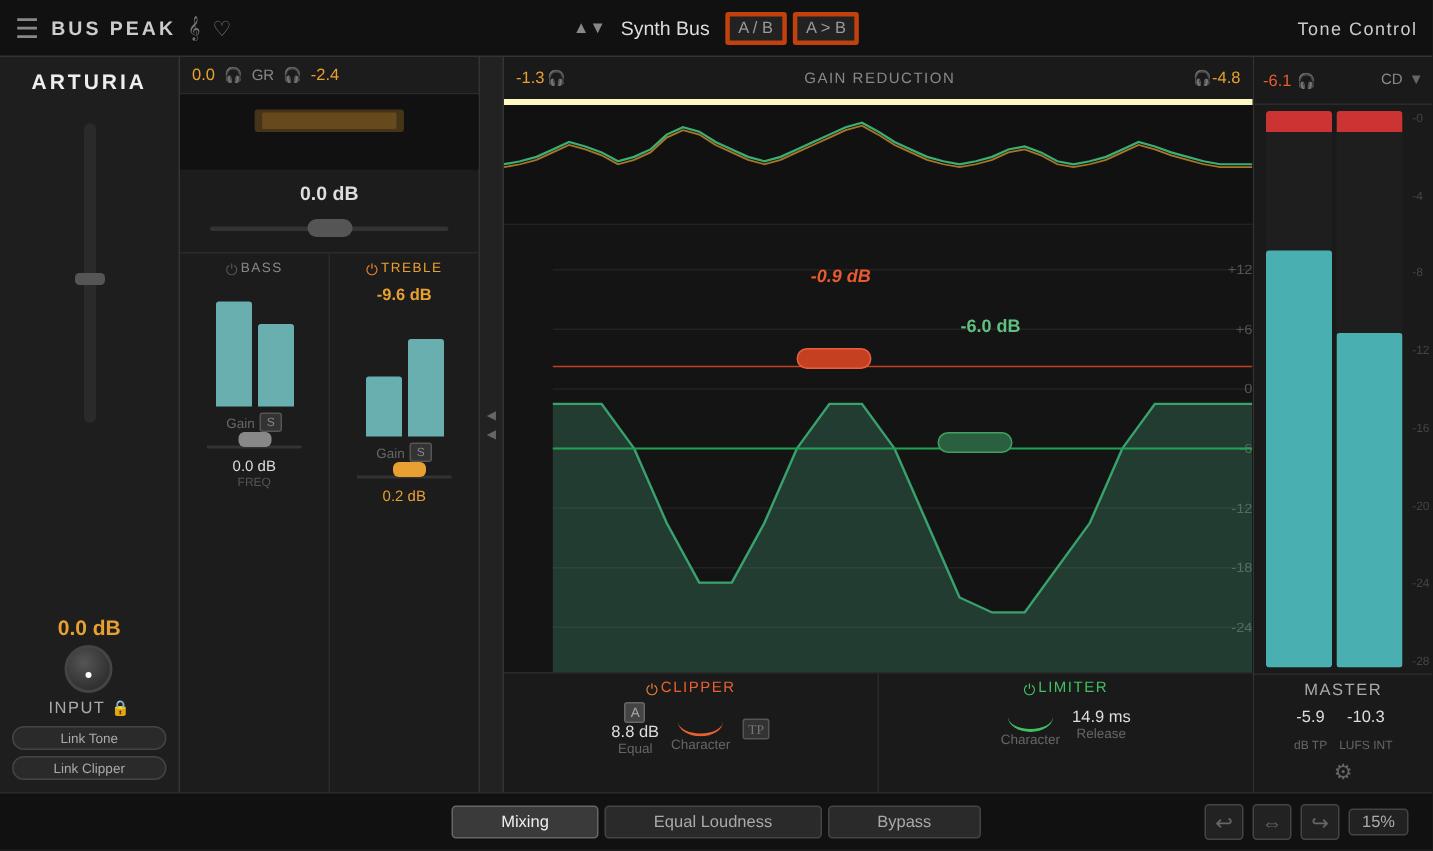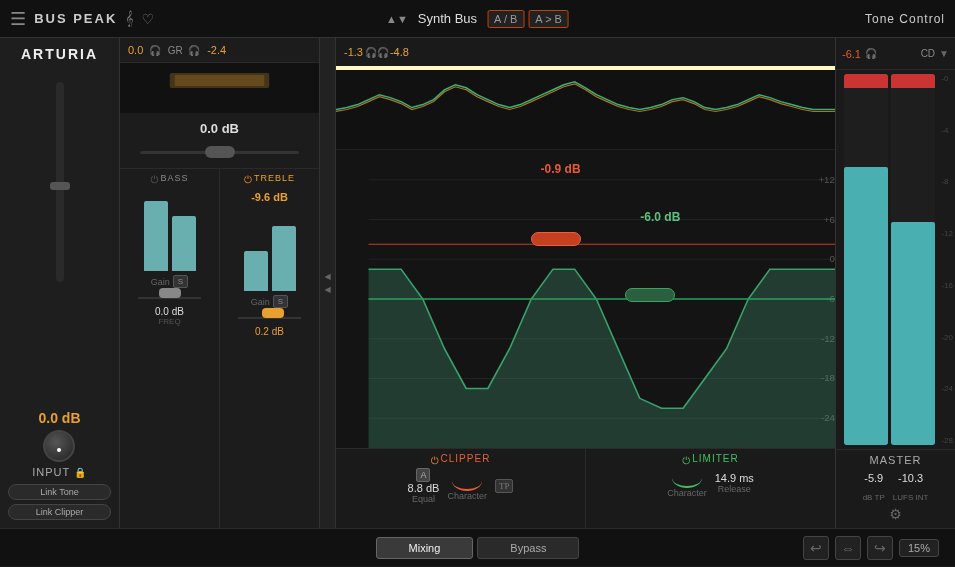--- a/index.html
+++ b/index.html
@@ -37,21 +37,21 @@
       left: 50%;
       transform: translateX(-50%);
     }
     .preset-nav { display: flex; align-items: center; gap: 4px; }
     .preset-name { font-size: 13px; color: #ddd; }
     .nav-arrows { font-size: 11px; color: #888; }
     .ab-buttons { display: flex; align-items: center; gap: 4px; }
     .ab-btn {
       font-size: 11px;
       color: #999;
-      border: 1px solid #c2410c;
+      border: 3px solid #c2410c;
       background: #222;
       padding: 2px 6px;
       border-radius: 2px;
       cursor: pointer;
     }
     .top-bar-right { flex: 1; display: flex; justify-content: flex-end; }
     .tone-control-btn {
       font-size: 12px;
       color: #ccc;
       background: none;
@@ -721,20 +721,21 @@
   <div class="collapse-btn">
     <span class="collapse-arrow">◀</span>
     <span class="collapse-arrow">◀</span>
   </div>
 
   <div class="center-panel">
 
     <div class="center-top-bar">
       <span class="center-meter-value">-1.3</span>
       <span class="headphone-icon" style="margin-left:2px;">🎧</span>
+      <span class="gain-reduction-label">GAIN REDUCTION</span>
       <span class="headphone-icon">🎧</span>
       <span class="center-meter-value right">-4.8</span>
     </div>
 
     <div class="waveform-area">
       <svg class="waveform-svg" viewBox="0 0 460 80" preserveAspectRatio="none">
         <rect x="0" y="0" width="460" height="80" fill="#111"></rect>
 
         <polyline points="0,40 10,38 20,35 30,30 40,25 50,28 60,32 70,38 80,35 90,30 100,20 110,15 120,18 130,25 140,30 150,35 160,38 170,35 180,30 190,25 200,20 210,15 220,12 230,18 240,25 250,30 260,35 270,38 280,40 290,38 300,35 310,30 320,28 330,32 340,38 350,40 360,38 370,35 380,30 390,25 400,28 410,32 420,35 430,38 440,40 450,40 460,40" fill="none" stroke="#40c080" stroke-width="1.5" opacity="0.9"></polyline>
 
@@ -766,21 +767,21 @@
 
         <path d="M30,120 L60,120 L80,150 L100,200 L120,240 L140,240 L160,200 L180,150 L200,120 L220,120 L240,150 L260,200 L280,250 L300,260 L320,260 L340,230 L360,200 L380,150 L400,120 L420,120 L440,120 L460,120 L460,300 L30,300 Z" fill="rgba(80,180,140,0.25)"></path>
 
         <path d="M30,120 L60,120 L80,150 L100,200 L120,240 L140,240 L160,200 L180,150 L200,120 L220,120 L240,150 L260,200 L280,250 L300,260 L320,260 L340,230 L360,200 L380,150 L400,120 L420,120 L440,120 L460,120" fill="none" stroke="#40c080" stroke-width="1.5" opacity="0.8"></path>
 
         <line x1="30" y1="95" x2="460" y2="95" stroke="#c04020" stroke-width="1" stroke-dasharray="none"></line>
 
         <line x1="30" y1="150" x2="460" y2="150" stroke="#20a050" stroke-width="1.5"></line>
       </svg>
 
-      <div class="clipper-label" style="top:12px;left:45%;transform:translateX(-50%);">-0.9 dB</div>
+      <div class="clipper-label" style="top:27px;left:45%;transform:translateX(-50%);font-style:italic;">-0.9 dB</div>
 
       <div class="threshold-handle orange" style="top:82px;left:44%;transform:translateX(-50%);"></div>
 
       <div class="limiter-label" style="top:60px;left:65%;transform:translateX(-50%);">-6.0 dB</div>
 
       <div class="threshold-handle green" style="top:138px;left:63%;transform:translateX(-50%);"></div>
     </div>
 
     <div class="clipper-limiter-bar">
       <div class="clipper-section">
@@ -867,20 +868,21 @@
         </div>
       </div>
       <div class="master-gear">⚙</div>
     </div>
   </div>
 
 </div>
 
 <div class="bottom-bar" style="position:relative;">
   <button class="bottom-tab active">Mixing</button>
+  <button class="bottom-tab">Equal Loudness</button>
   <button class="bottom-tab">Bypass</button>
 
   <div class="bottom-right">
     <div class="nav-icon-btn">↩</div>
     <div class="nav-icon-btn">⇔</div>
     <div class="nav-icon-btn">↪</div>
     <div class="zoom-display">15%</div>
   </div>
 </div>
 

